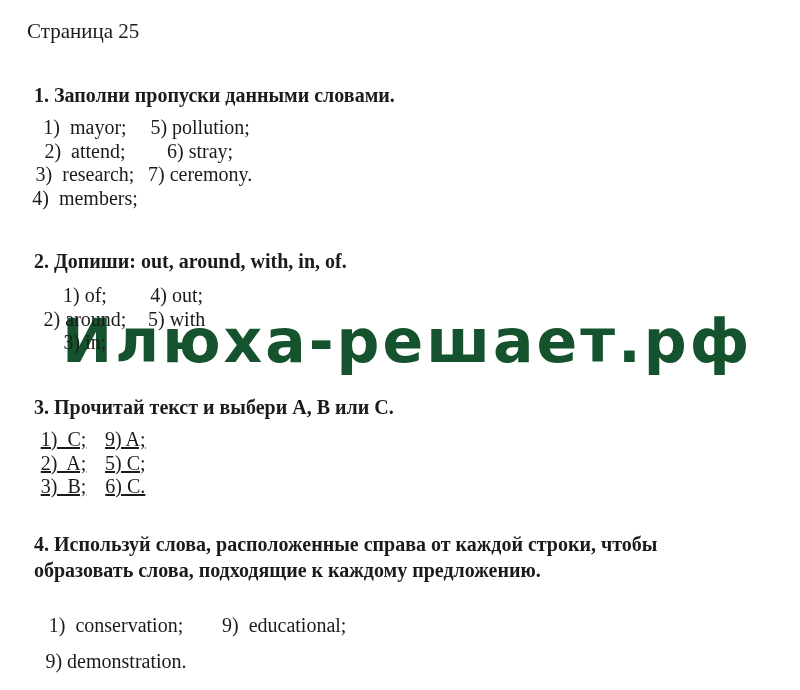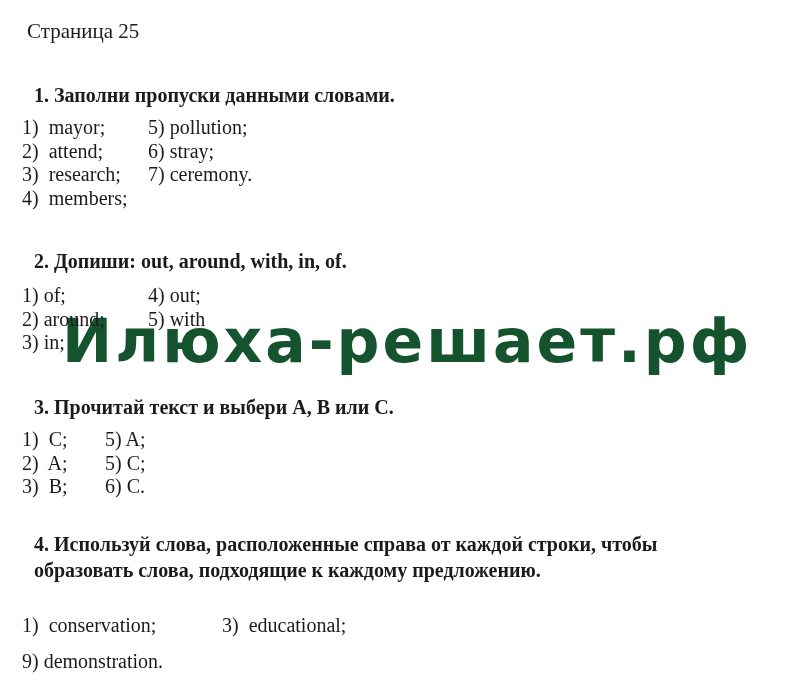--- a/index.html
+++ b/index.html
@@ -50,24 +50,25 @@
   #h3 { top: 382px; }
   #h4 { top: 519px; width: 700px; }
   .list {
     position: absolute;
     left: 22px;
     z-index: 2;
     display: grid;
     font-size: 20px;
     line-height: 23.6px;
     white-space: pre; 
+    text-align: center;
   }
   #l1 { top: 116px; grid-template-columns: 126px auto; }
   #l2 { top: 284px; grid-template-columns: 126px auto; }
-  #l3 { top: 428px; grid-template-columns: 83px auto; }
+  #l3 { top: 428px; grid-template-columns: 83px auto; text-decoration: underline; }
   #l4 { top: 614px; grid-template-columns: 188px auto; gap: 12px; }
   .cell { min-height: 23.6px; }
 </style>
 </head>
 <body>
 
 <div class="page" style="background: rgb(255, 255, 255); color: rgb(27, 27, 27);">
 
   <div class="watermark" style="color: #14532d;">Илюха-решает.рф</div>
 
@@ -91,27 +92,27 @@
     <div class="cell">4) out;</div>
     <div class="cell">2) around;</div>
     <div class="cell">5) with</div>
     <div class="cell">3) in;</div>
     <div class="cell"></div>
   </div>
 
   <h2 class="sec-h" id="h3">3. Прочитай текст и выбери А, В или С.</h2>
   <div class="list" id="l3">
     <div class="cell">1)  C;</div>
-    <div class="cell">5) A;</div>
+    <div class="cell">9) A;</div>
     <div class="cell">2)  A;</div>
     <div class="cell">5) C;</div>
     <div class="cell">3)  B;</div>
     <div class="cell">6) C.</div>
   </div>
 
   <h2 class="sec-h" id="h4">4. Используй слова, расположенные справа от каждой строки, чтобы образовать слова, подходящие к каждому предложению.</h2>
   <div class="list" id="l4">
     <div class="cell">1)  conservation;</div>
-    <div class="cell">3)  educational;</div>
+    <div class="cell">9)  educational;</div>
     <div class="cell">9) demonstration.</div>
   </div>
 
 </div>
 
 </body></html>

